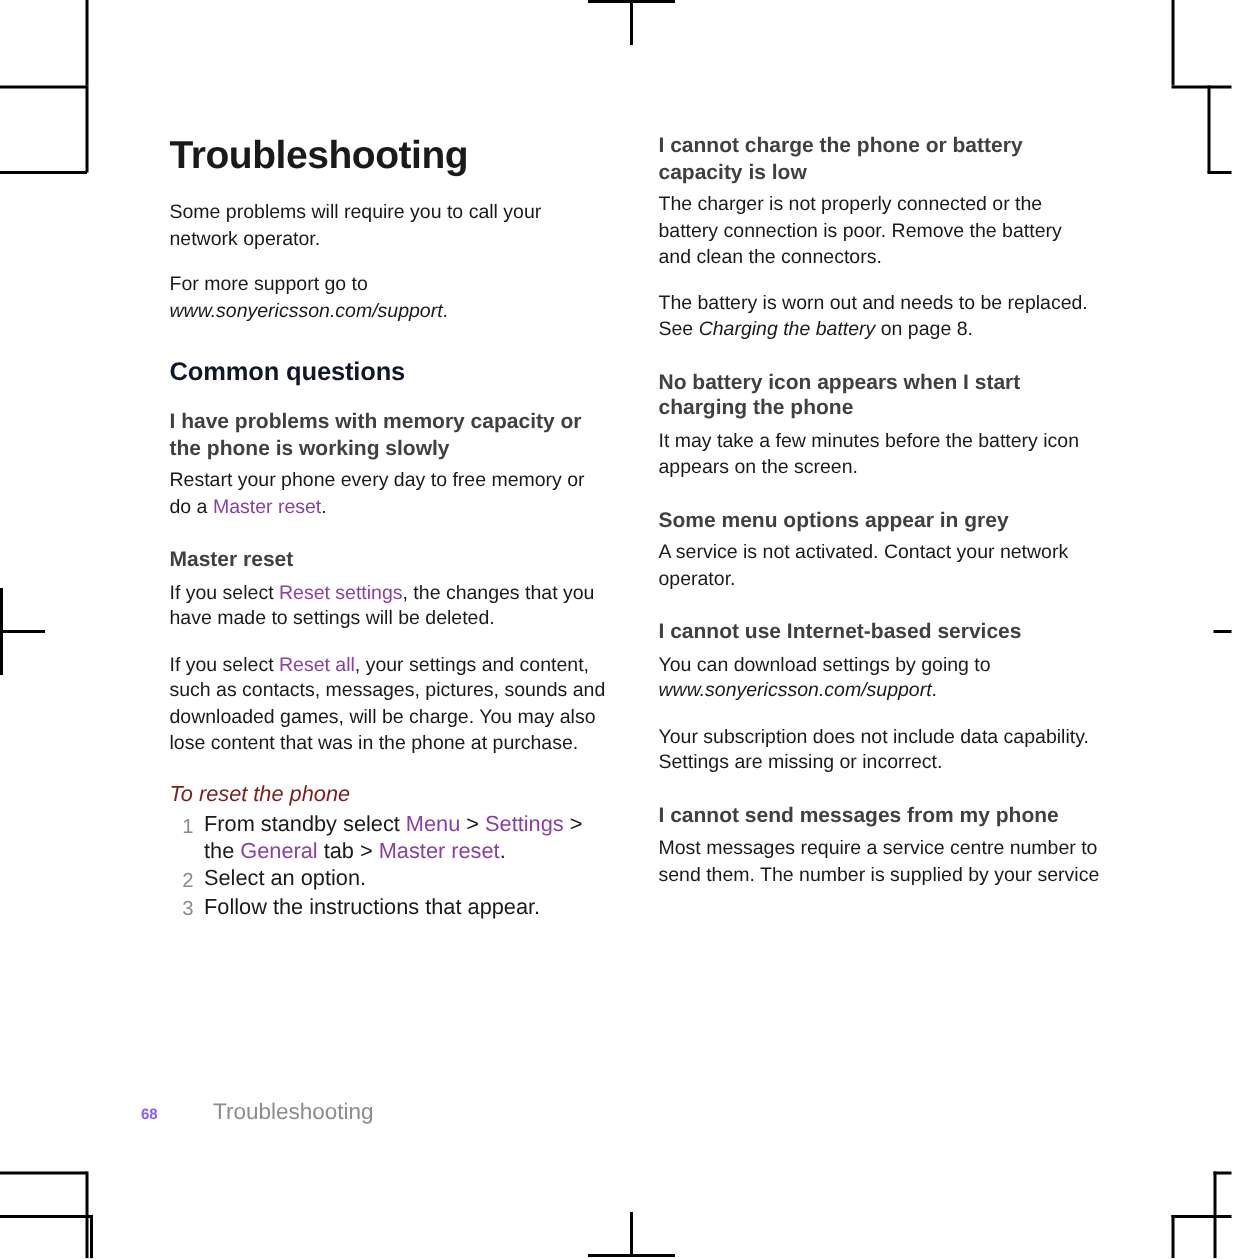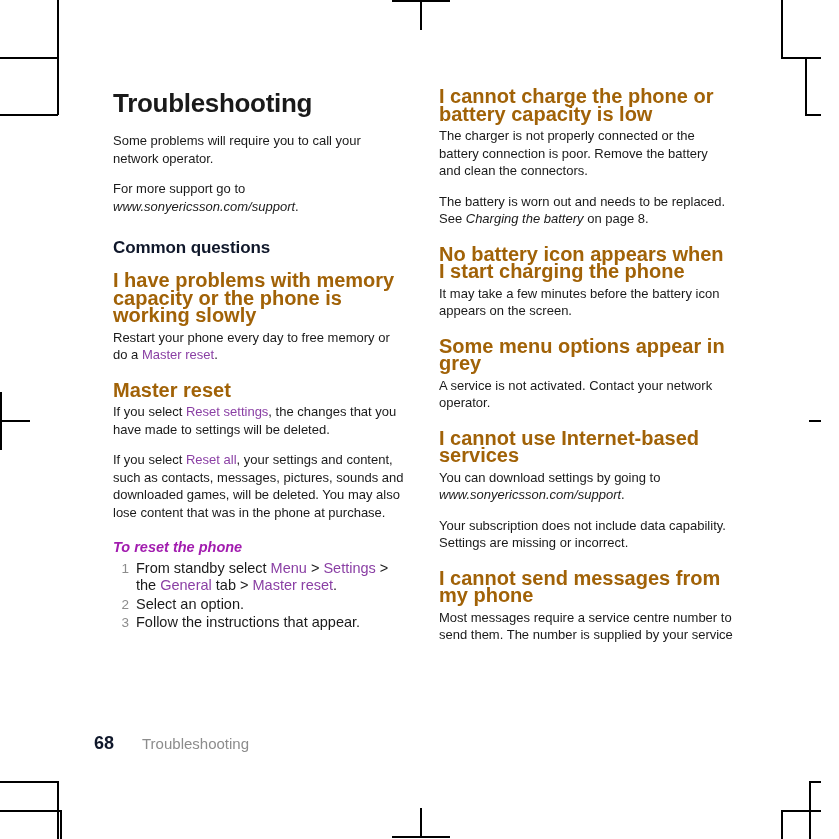--- a/index.html
+++ b/index.html
@@ -56,35 +56,35 @@
   h2.section-title {
     font-size: 17px;
     line-height: 21px;
     font-weight: bold;
     margin: 22px 0 14px 0;
     color: #0f172a;
     letter-spacing: -0.1px;
   }
 
   h3.q-title {
-    font-size: 20px;
+    font-size: 14px;
     line-height: 17.5px;
     font-weight: bold;
     margin: 18px 0 4px 0;
-    color: #a16207;
+    color: #404040;
   }
   h3.q-title.first { margin-top: 0; }
 
   h4.proc-title {
     font-size: 14.5px;
     line-height: 17.5px;
-    font-weight: bold;
+    font-weight: normal;
     font-style: italic;
     margin: 18px 0 3px 0;
-    color: #a21caf;
+    color: #7f1d1d;
   }
 
   p.body {
     font-size: 13px;
     line-height: 17.5px;
     margin: 0 0 13px 0;
     color: #1a1a1a;
   }
   p.body.tight { margin-bottom: 0; }
 
@@ -117,23 +117,23 @@
 
   
   #footer {
     position: absolute;
     left: 94px;
     top: 733px;
     display: flex;
     align-items: baseline;
   }
   #footer .pagenum {
-    font-size: 18px;
-    font-weight: bold;
-    color: #0f172a;
+    font-size: 10px;
+    font-weight: bold;
+    color: #8b5cf6;
     width: 48px;
   }
   #footer .footlabel {
     font-size: 15px;
     color: #8c8c8c;
   }
 </style>
 </head>
 <body>
 
@@ -185,21 +185,21 @@
       <p class="body"><span>For more support go to </span><span class="ital">www.sonyericsson.com/support</span><span>.</span></p>
 
       <h2 class="section-title">Common questions</h2>
 
       <h3 class="q-title first">I have problems with memory capacity or the phone is working slowly</h3>
       <p class="body"><span>Restart your phone every day to free memory or do a </span><span class="lnk">Master reset</span><span>.</span></p>
 
       <h3 class="q-title">Master reset</h3>
       <p class="body"><span>If you select </span><span class="lnk">Reset settings</span><span>, the changes that you have made to settings will be deleted.</span></p>
 
-      <p class="body"><span>If you select </span><span class="lnk">Reset all</span><span>, your settings and content, such as contacts, messages, pictures, sounds and downloaded games, will be deleted. You may also lose content that was in the phone at purchase.</span></p>
+      <p class="body"><span>If you select </span><span class="lnk">Reset all</span><span>, your settings and content, such as contacts, messages, pictures, sounds and downloaded games, will be charge. You may also lose content that was in the phone at purchase.</span></p>
 
       <h4 class="proc-title">To reset the phone</h4>
 
       <ol class="steps">
         <li>
           <span class="num">1</span><span>From standby select </span><span class="lnk">Menu</span><span> &gt; </span><span class="lnk">Settings</span><span> &gt; the </span><span class="lnk">General</span><span> tab &gt; </span><span class="lnk">Master reset</span><span>.</span>
         </li>
         <li>
           <span class="num">2</span><span>Select an option.</span>
         </li>

